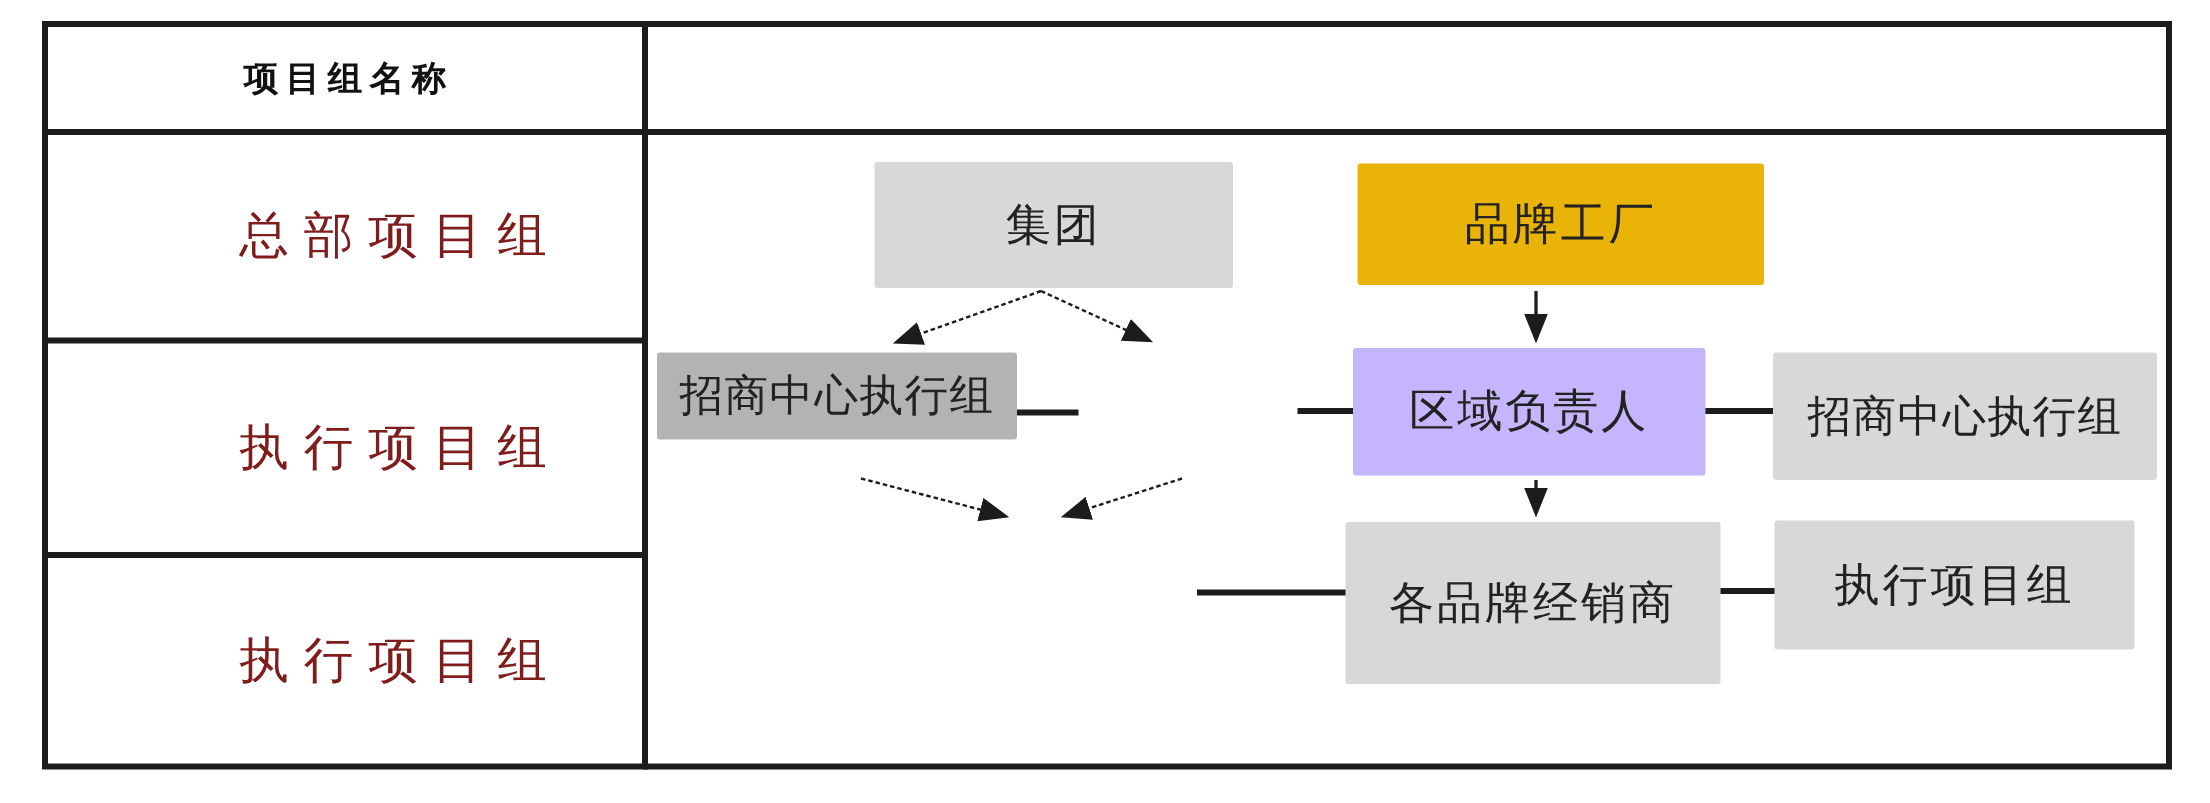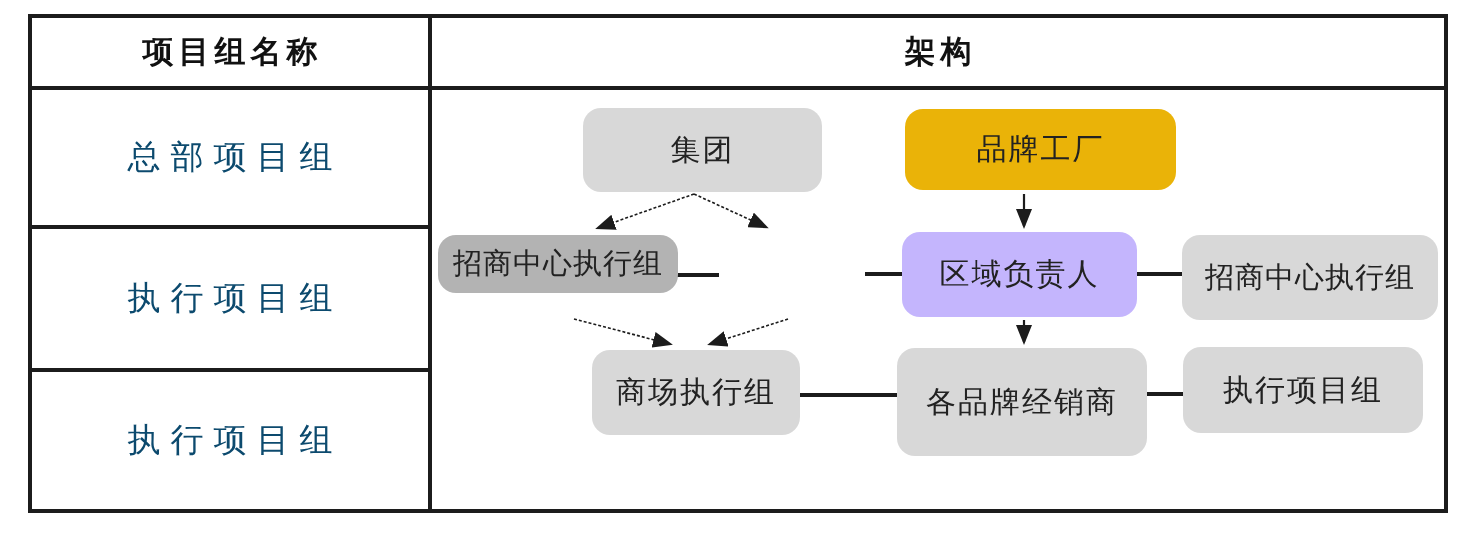--- a/index.html
+++ b/index.html
@@ -16,45 +16,44 @@
   }
   .t-line{position:absolute;background:#1c1c1c;}
   .t-line.v{width:4px;}
   .t-line.h{height:4px;}
   .cell{
     position:absolute;display:flex;align-items:center;justify-content:center;
     color:#111;white-space:nowrap;
   }
   .cell.head{
     font-family:"Liberation Sans","DejaVu Sans",sans-serif;
-    font-weight:bold;font-size:31px;letter-spacing:5px;text-indent:5px;
+    font-weight:bold;font-size:23px;letter-spacing:5px;text-indent:5px;
   }
   .cell.rowlabel{
-    font-size:33px;letter-spacing:10px;text-indent:10px;color:#0c4a6e;
+    font-size:33px;letter-spacing:10px;text-indent:10px;color:#7f1d1d;padding-left:32px;
   }
   .node{
     position:absolute;display:flex;align-items:center;justify-content:center;
-    border-radius:18px;color:#222;font-size:30px;letter-spacing:2px;
+    border-radius:2px;color:#222;font-size:30px;letter-spacing:2px;
     white-space:nowrap;box-sizing:border-box;
   }
   .connectors{position:absolute;left:0;top:0;pointer-events:none;}
 </style>
 </head>
 <body>
 
 <div id="screen">
 
   <div class="t-border"></div>
   <div class="t-line v" style="left:428px;top:14px;height:499px"></div>
   <div class="t-line h" style="left:28px;top:86px;width:1420px"></div>
   <div class="t-line h" style="left:28px;top:225px;width:404px"></div>
   <div class="t-line h" style="left:28px;top:368px;width:404px"></div>
 
   <div class="cell head" style="left:32px;top:18px;width:396px;height:68px">项目组名称</div>
-  <div class="cell head" style="left:432px;top:18px;width:1012px;height:68px">架构</div>
 
   <div class="cell rowlabel" style="left:32px;top:90px;width:396px;height:135px">总部项目组</div>
   <div class="cell rowlabel" style="left:32px;top:229px;width:396px;height:139px">执行项目组</div>
   <div class="cell rowlabel" style="left:32px;top:372px;width:396px;height:137px">执行项目组</div>
 
   <svg class="connectors" width="1473" height="535" viewBox="0 0 1473 535">
     <defs>
       <marker id="ah" markerUnits="userSpaceOnUse" markerWidth="20" markerHeight="16" refX="17" refY="8" orient="auto">
         <path d="M0,0 L20,8 L0,16 z" fill="#1c1c1c"></path>
       </marker>
@@ -82,23 +81,20 @@
   </div>
   <div class="node" style="left: 438px; top: 235px; width: 240px; height: 58px; font-size: 29px; letter-spacing: 1px; background: rgb(179, 179, 179);">
     <span>招商中心执行组</span>
   </div>
   <div class="node" style="left: 902px; top: 232px; width: 235px; height: 85px; background: #c4b5fd;">
     <span>区域负责人</span>
   </div>
   <div class="node" style="left: 1182px; top: 235px; width: 256px; height: 85px; font-size: 29px; letter-spacing: 1px; background: rgb(216, 216, 216);">
     <span>招商中心执行组</span>
   </div>
-  <div class="node" style="left: 592px; top: 350px; width: 208px; height: 85px; background: rgb(216, 216, 216);">
-    <span>商场执行组</span>
-  </div>
   <div class="node" style="left: 897px; top: 348px; width: 250px; height: 108px; background: rgb(216, 216, 216);">
     <span>各品牌经销商</span>
   </div>
   <div class="node" style="left: 1183px; top: 347px; width: 240px; height: 86px; background: rgb(216, 216, 216);">
     <span>执行项目组</span>
   </div>
 
 </div>
 
 </body></html>

